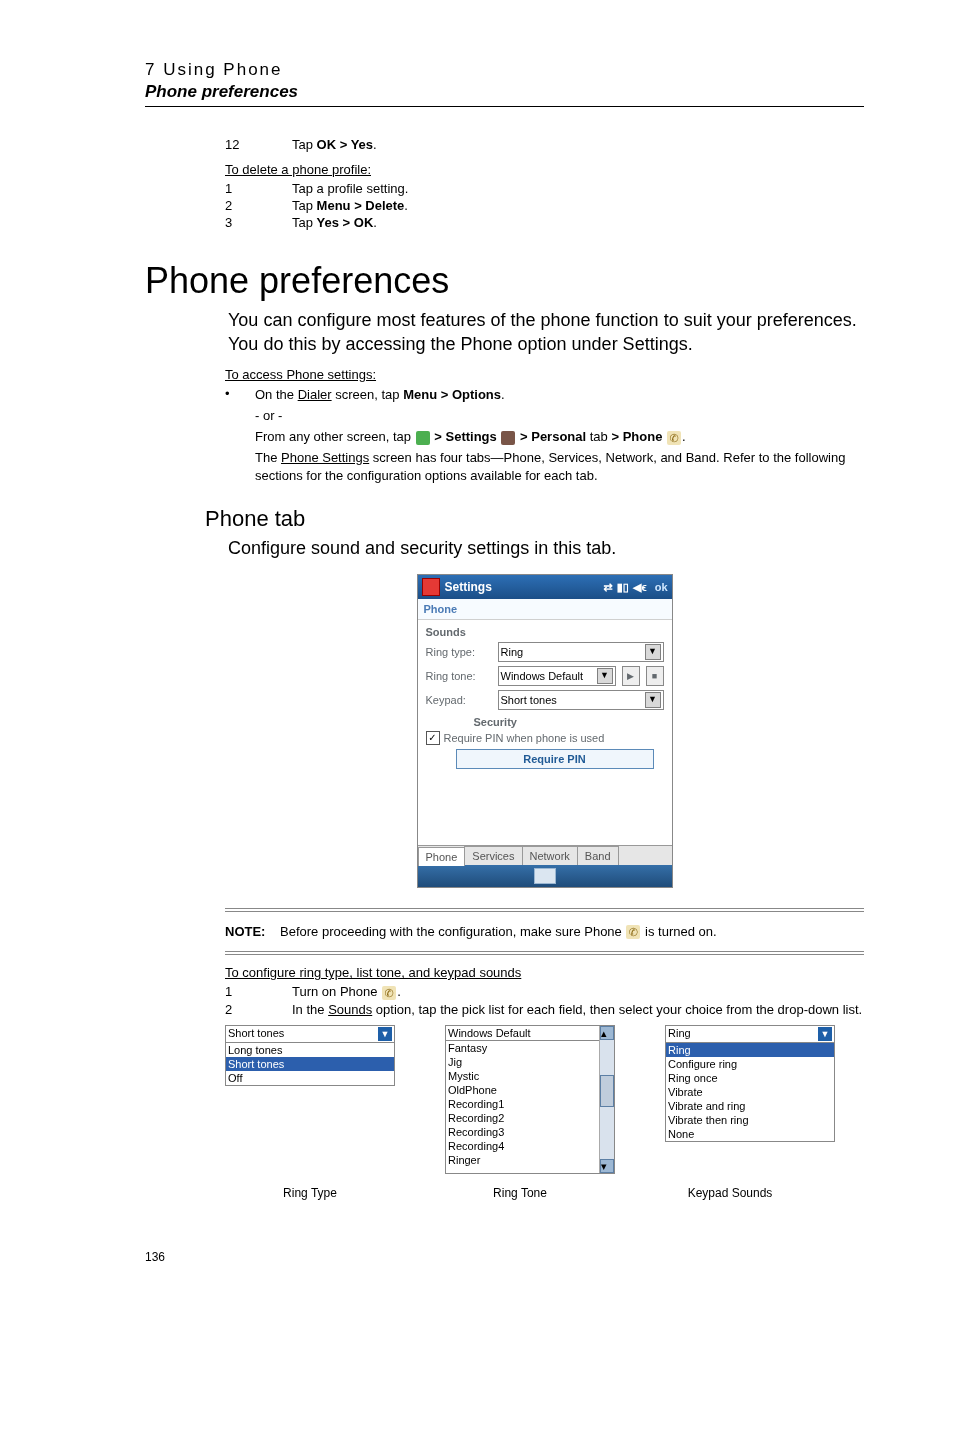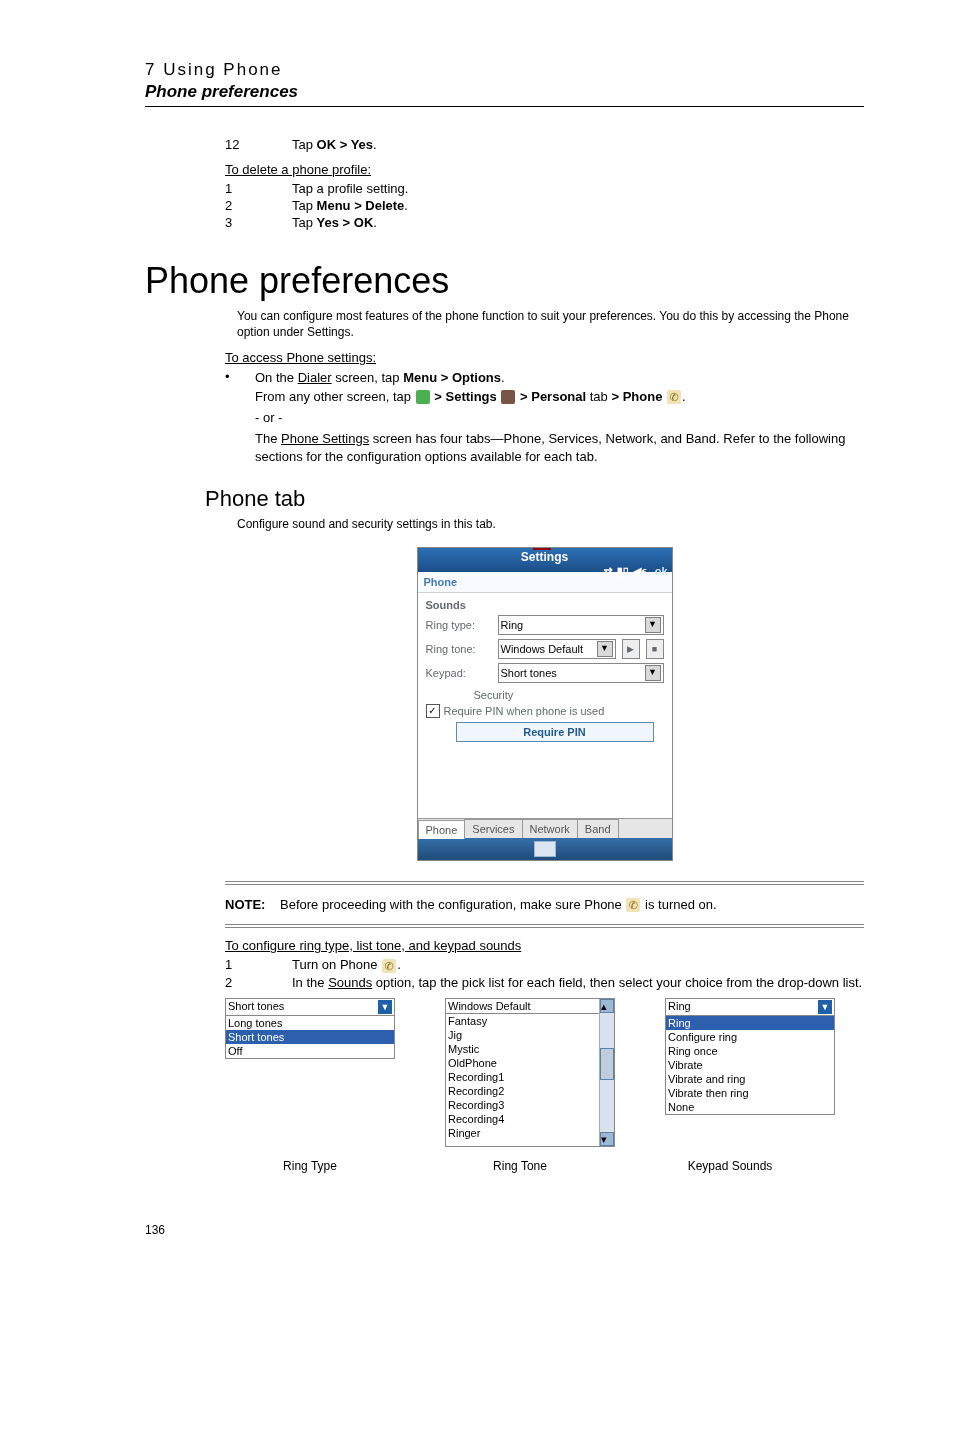--- a/index.html
+++ b/index.html
@@ -49,22 +49,22 @@
     text-decoration: underline;
     font-size: 13px;
     margin: 10px 0 4px 0;
   }
   h1.main-heading {
     font-size: 36px;
     font-weight: normal;
     margin: 30px 0 6px -80px;
   }
   .intro {
-    font-size: 12px;
-    margin: 0 0 10px 12px;
+    font-size: 18px;
+    margin: 0 0 10px 3px;
     line-height: 1.35;
   }
   h2.subheading {
     font-size: 22px;
     font-weight: normal;
     margin: 20px 0 4px -20px;
   }
   .bullet {
     display: flex;
     font-size: 13px;
@@ -89,21 +89,20 @@
   }
   .wm-titlebar {
     background: linear-gradient(#2d6fb5, #1b4e87);
     color: #fff;
     height: 24px;
     display: flex;
     align-items: center;
     padding: 0 4px;
     font-weight: bold;
     font-size: 12px;
-    flex-direction: column;
   }
   .wm-title-icon {
     width: 16px; height: 16px;
     background: #e53935;
     margin-right: 5px;
     display:inline-block;
     border:1px solid #900;
   }
   .wm-title-right { margin-left: auto; display:flex; gap:4px; align-items:center;}
   .wm-status-icons span{font-size:11px;}
@@ -137,21 +136,21 @@
     text-align:center;
     line-height:13px;
     font-size:9px;
     border:1px solid #808080;
   }
   .wm-btn-sm {
     width:16px;height:18px;border:1px solid #888;background:#eee;
     display:inline-flex;align-items:center;justify-content:center;
     font-size:9px;
   }
-  .wm-security { font-weight:normal; color:#63696e; margin-top:6px;padding-left:48px;}
+  .wm-security { font-weight:bold; color:#63696e; margin-top:6px;padding-left:48px;}
   .wm-check { display:flex; align-items:center; gap:4px; margin:3px 0; color:#63696e;}
   .wm-checkbox {
     width:12px;height:12px;border:1px solid #555;background:#fff;
     display:inline-flex;align-items:center;justify-content:center;font-size:10px;color:#000;
   }
   .wm-changepin {
     border:1px solid #5b8ab8;
     background:#f0f6fc;
     text-align:center;
     padding:3px 0;
@@ -303,24 +302,24 @@
     </div>
 
     <h1 class="main-heading">Phone preferences</h1>
     <p class="intro">You can configure most features of the phone function to suit your preferences. You do this by accessing the Phone option under Settings.</p>
 
     <p class="underline-heading">To access Phone settings:</p>
     <div class="bullet">
       <span class="bullet-dot">•</span>
       <div class="bullet-text">
         <span>On the </span><span style="text-decoration:underline">Dialer</span><span> screen, tap </span><b>Menu &gt; Options</b><span>.</span>
+        <div style="margin:3px 0;">- or -</div>
         <div>
           <span>From any other screen, tap </span><span class="icon-inline ic-start"></span><b> &gt; Settings </b><span class="icon-inline ic-settings"></span><b> &gt; Personal</b><span> tab </span><b>&gt; Phone </b><span class="icon-inline ic-phone">✆</span>.
         </div>
-        <div style="margin:3px 0;">- or -</div>
         <div style="margin-top:3px;">
           <span>The </span><span style="text-decoration:underline">Phone Settings</span><span> screen has four tabs—Phone, Services, Network, and Band. Refer to the following sections for the configuration options available for each tab.</span>
         </div>
       </div>
     </div>
 
     <h2 class="subheading">Phone tab</h2>
     <p class="intro">Configure sound and security settings in this tab.</p>
 
     <div class="screenshot-wrap">

